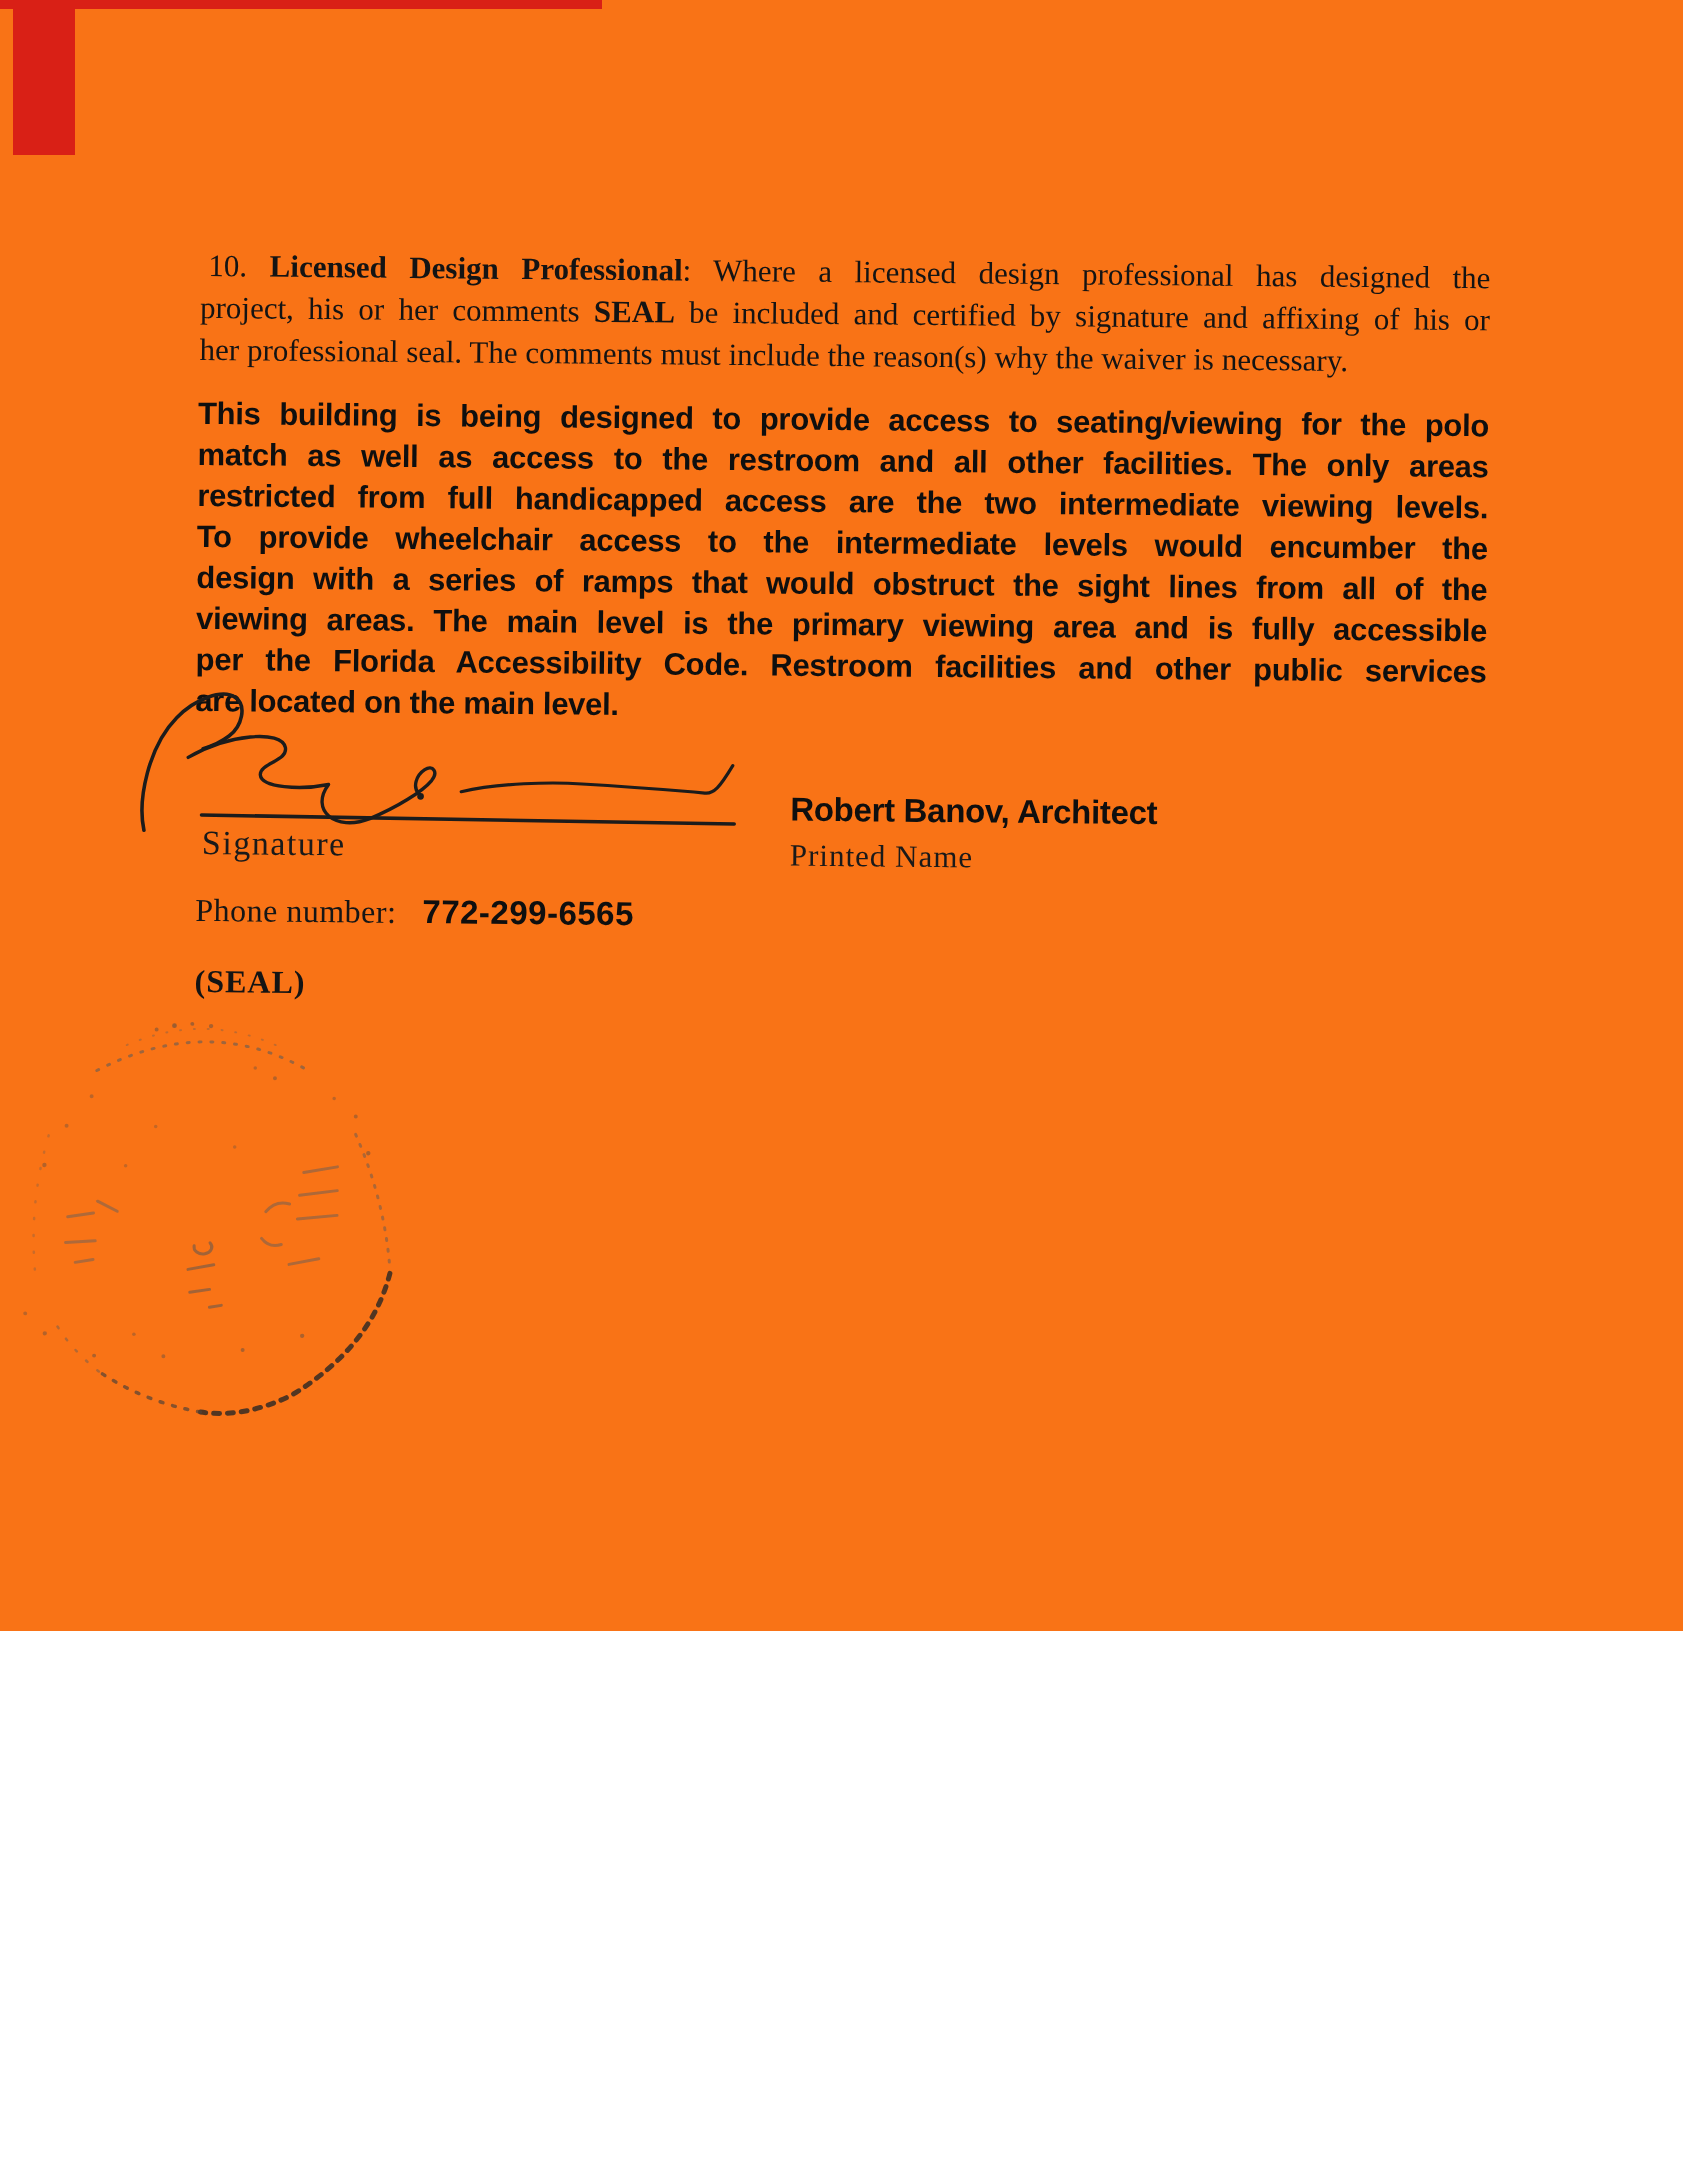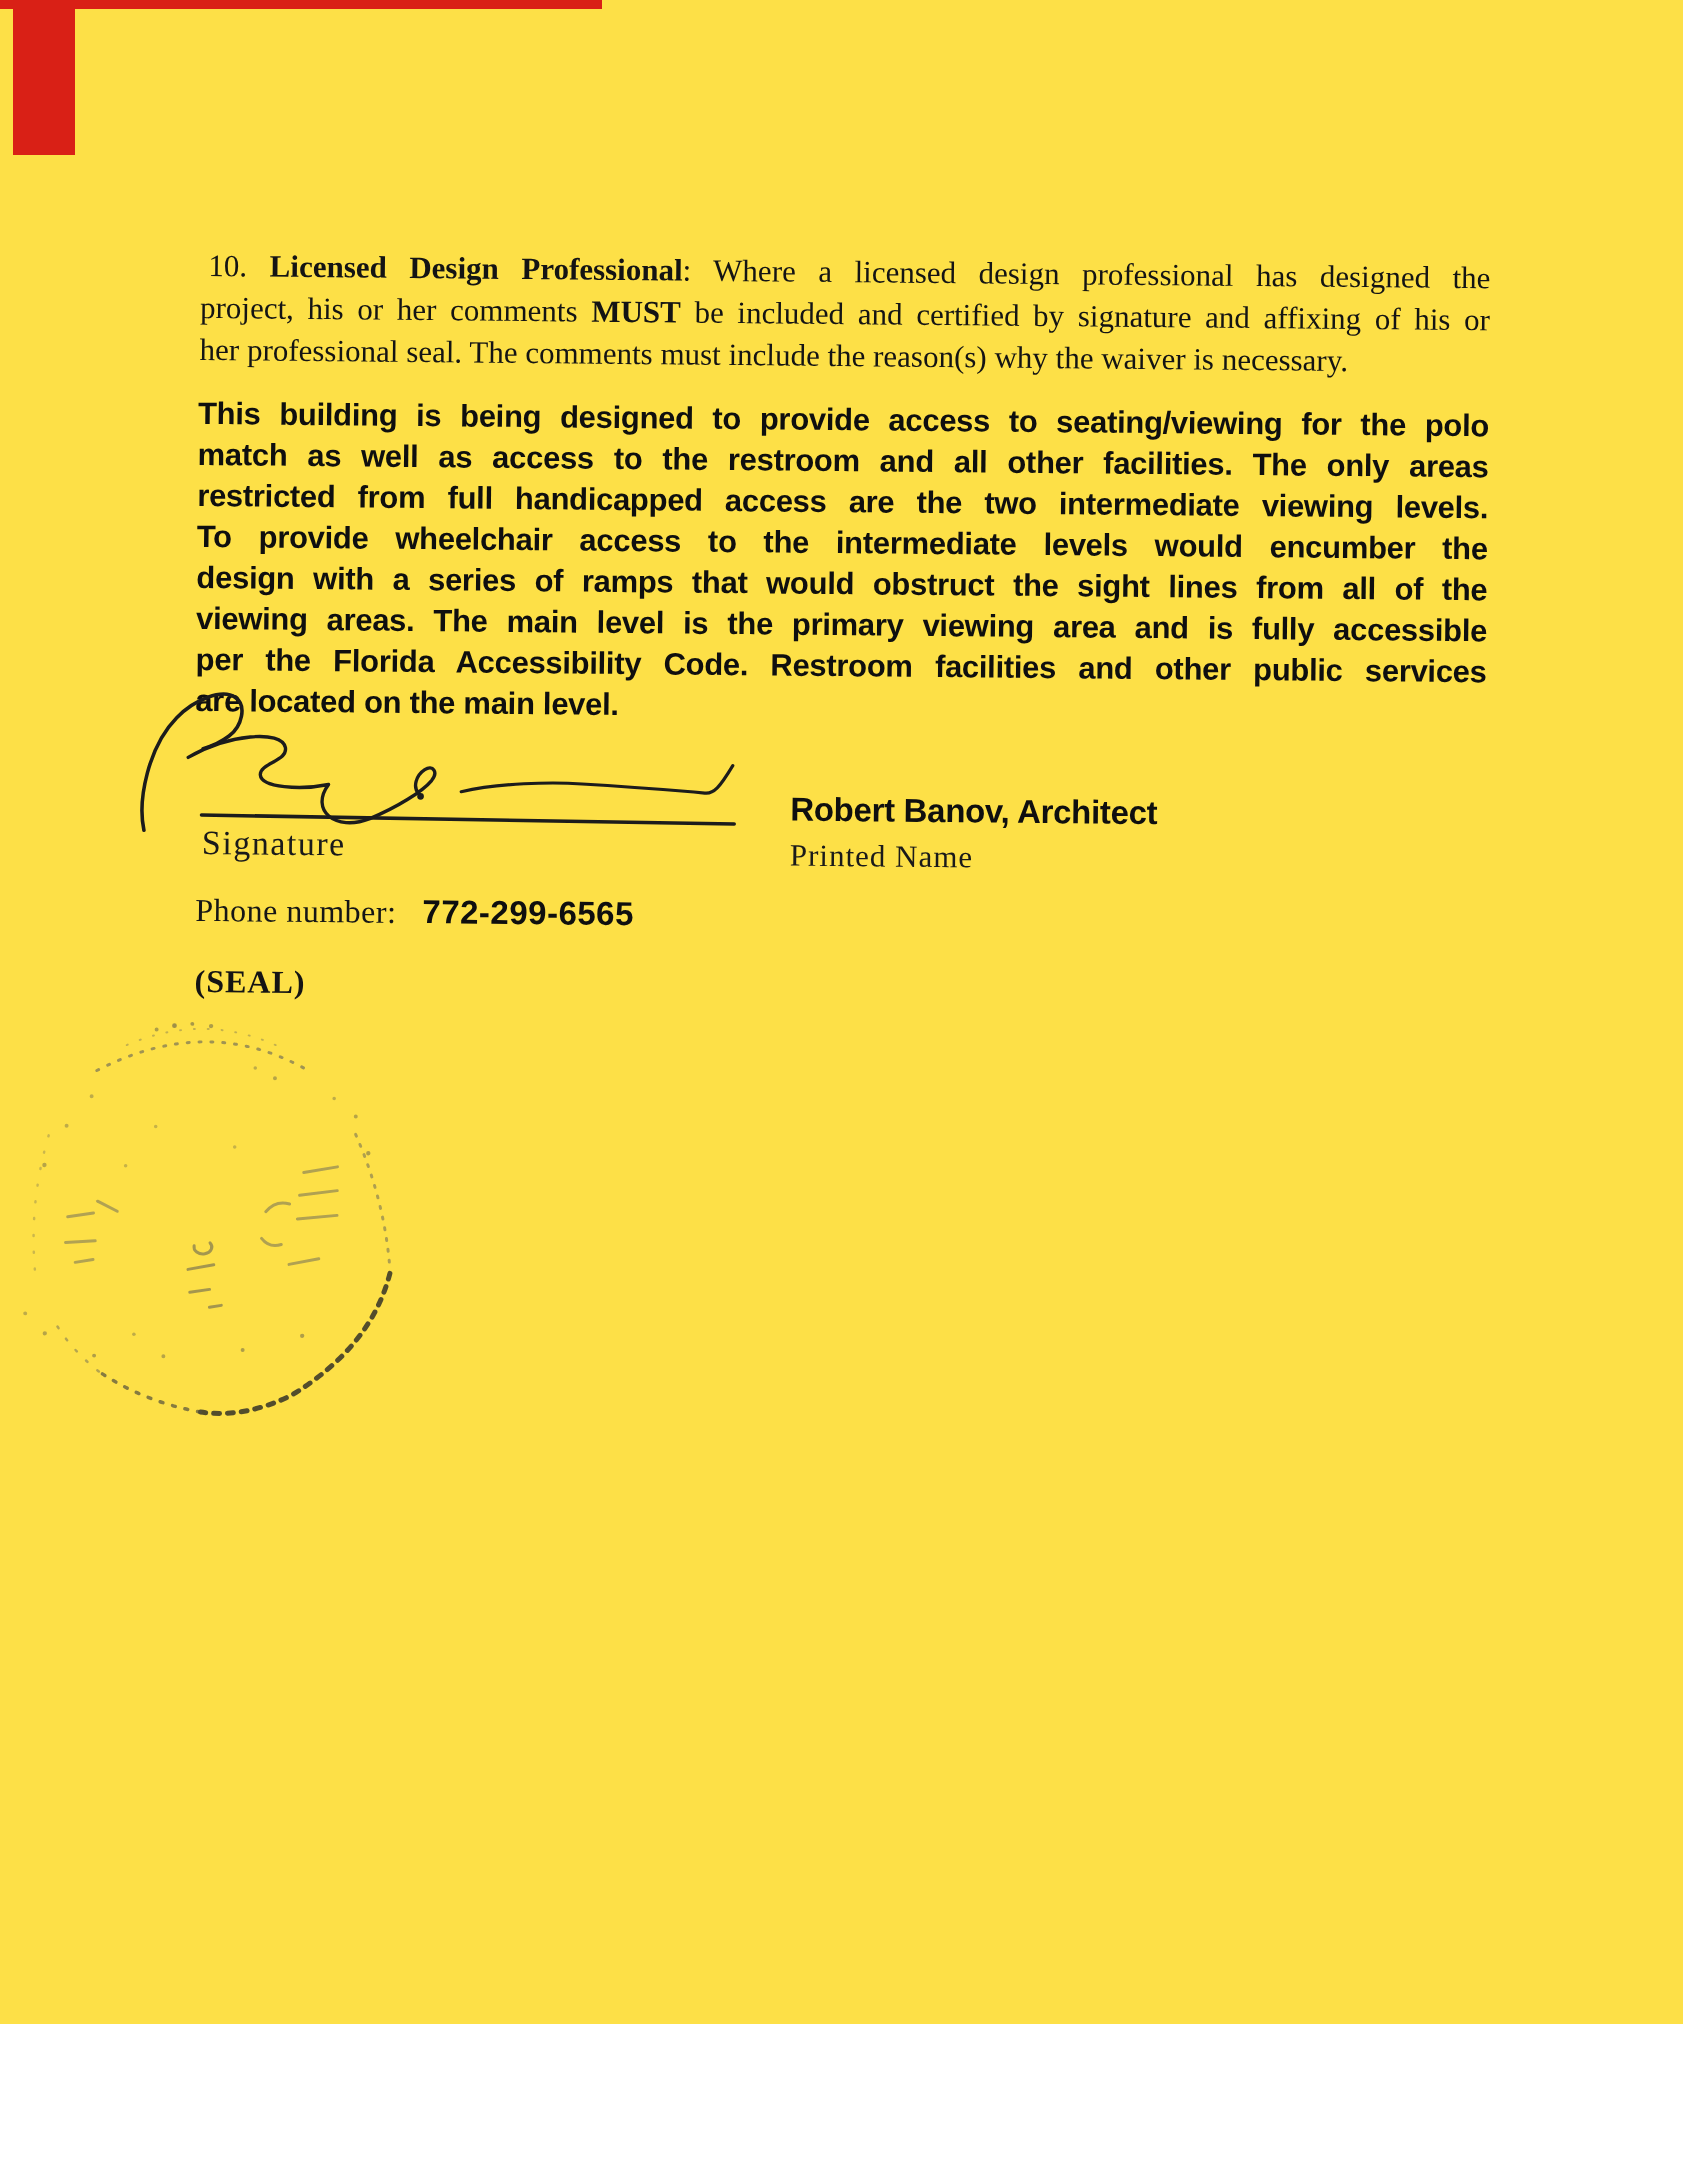--- a/index.html
+++ b/index.html
@@ -1,20 +1,20 @@
 <!DOCTYPE html>
 <html><head>
 <meta charset="utf-8">
 <style>
   html, body { margin: 0; padding: 0; background: #ffffff; }
   #page {
     position: relative;
     width: 1683px;
-    height: 2024px;
-    background: #fde047;
+    height: 1631px;
+    background: #f97316;
     overflow: hidden;
     font-family: "Liberation Serif", serif;
     color: #161616;
   }
   
   #doc {
     position: absolute;
     inset: 0;
     transform: rotate(0.55deg);
     transform-origin: 0 0;
@@ -98,21 +98,21 @@
 
 <div id="page">
 
   <div class="red-strip-top"></div>
   <div class="red-bar-left"></div>
 
   <div id="doc">
 
     <div class="abs p1">
       <div class="jline indent"><span>10. </span><span class="b">Licensed Design Professional</span><span>: Where a licensed design professional has designed the</span></div>
-      <div class="jline"><span>project, his or her comments </span><span class="b">MUST</span><span> be included and certified by signature and affixing of his or</span></div>
+      <div class="jline"><span>project, his or her comments </span><span class="b">SEAL</span><span> be included and certified by signature and affixing of his or</span></div>
       <div class="lline"><span>her professional seal. The comments must include the reason(s) why the waiver is necessary.</span></div>
     </div>
 
     <div class="abs p2">
       <div class="jline">This building is being designed to provide access to seating/viewing for the polo</div>
       <div class="jline">match as well as access to the restroom and all other facilities.  The only areas</div>
       <div class="jline">restricted from full handicapped access are the two intermediate viewing levels.</div>
       <div class="jline">To provide wheelchair access to the intermediate levels would encumber the</div>
       <div class="jline">design with a series of ramps that would obstruct the sight lines from all of the</div>
       <div class="jline">viewing areas.  The main level is the primary viewing area and is fully accessible</div>

